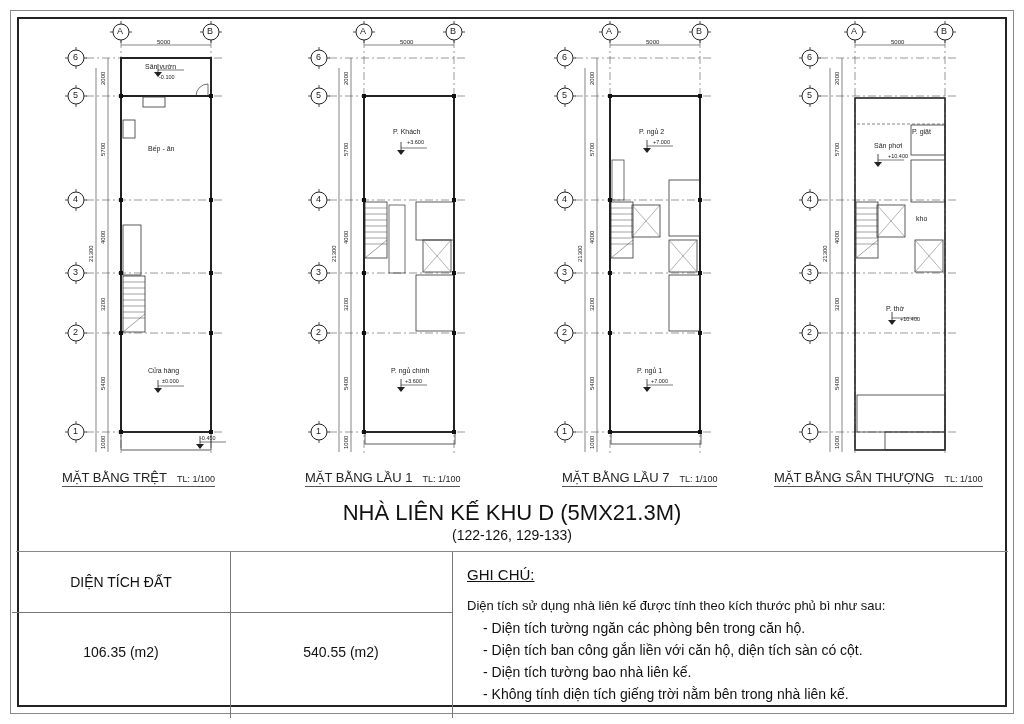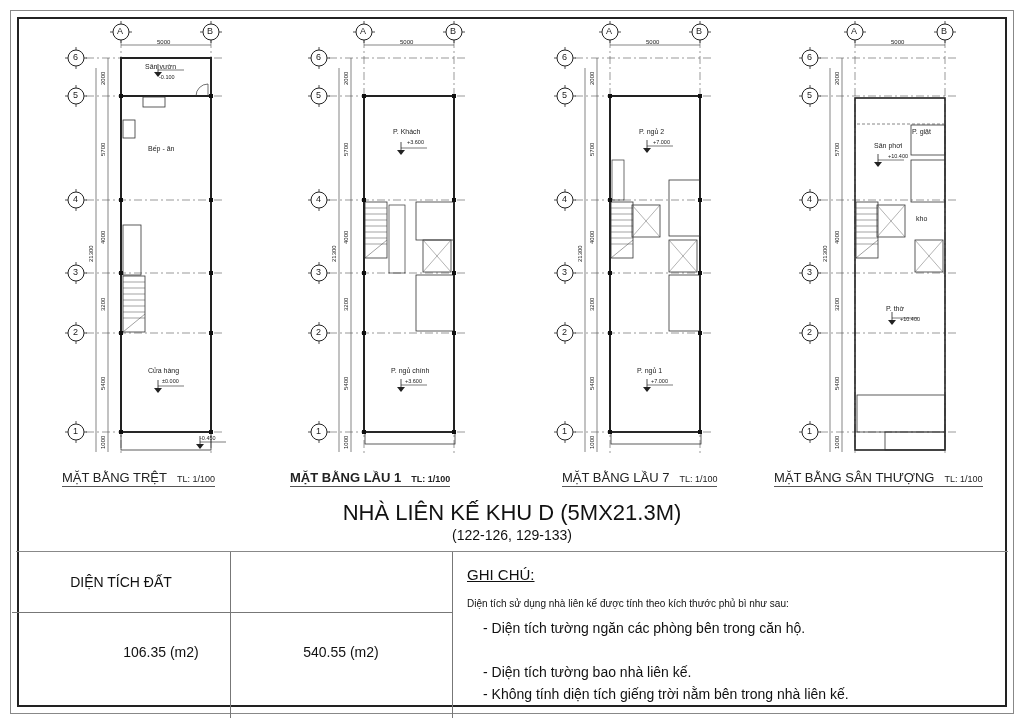--- a/index.html
+++ b/index.html
@@ -16,21 +16,21 @@
   .main-title { position:absolute; left:0; width:1024px; top:500px; text-align:center;
                 font-size:22px; color:#111; }
   .sub-title { position:absolute; left:0; width:1024px; top:527px; text-align:center;
                font-size:14px; color:#111; }
   .info-table { position:absolute; left:12px; top:552px; width:440px; height:166px; }
   .cell { position:absolute; box-sizing:border-box; display:flex; align-items:center;
           justify-content:center; font-size:14px; color:#111; }
   .notes { position:absolute; left:455px; top:552px; width:560px; height:166px; }
   .notes-title { position:absolute; left:12px; top:14px; font-size:15px;
                  text-decoration:underline; }
-  .notes-intro { position:absolute; left:12px; top:46px; font-size:10px; white-space:nowrap; }
+  .notes-intro { position:absolute; left:12px; top:46px; font-size:13px; white-space:nowrap; }
   .notes-item { position:absolute; left:28px; font-size:14px; white-space:nowrap; }
   .hline { position:absolute; background:#777; height:1px; }
   .vline { position:absolute; background:#777; width:1px; }
 </style>
 </head>
 <body>
 
 <div class="sheet">
   <div class="frame"></div>
 </div>
@@ -329,43 +329,44 @@
     <div style="position: absolute; font-family: &quot;Liberation Sans&quot;, sans-serif; color: rgb(34, 34, 34); white-space: nowrap; line-height: 1; font-size: 5.5px; left: 888px; top: 154px;">+10.400</div>
     <div style="position: absolute; font-family: &quot;Liberation Sans&quot;, sans-serif; color: rgb(34, 34, 34); white-space: nowrap; line-height: 1; font-size: 7px; left: 912px; top: 128px;">P. giặt</div>
     <div style="position: absolute; font-family: &quot;Liberation Sans&quot;, sans-serif; color: rgb(34, 34, 34); white-space: nowrap; line-height: 1; font-size: 7px; left: 916px; top: 215px;">kho</div>
     <div style="position: absolute; font-family: &quot;Liberation Sans&quot;, sans-serif; color: rgb(34, 34, 34); white-space: nowrap; line-height: 1; font-size: 7px; left: 886px; top: 305px;">P. thờ</div>
     <div style="position: absolute; font-family: &quot;Liberation Sans&quot;, sans-serif; color: rgb(34, 34, 34); white-space: nowrap; line-height: 1; font-size: 5.5px; left: 900px; top: 317px;">+10.400</div>
   </div>
 
 <div class="plan-caption" style="left:62px;">
   <span>MẶT BẰNG TRỆT</span><span class="scale">TL: 1/100</span>
 </div>
-<div class="plan-caption" style="left:290px;font-weight:bold;">
+<div class="plan-caption" style="left:305px;">
   <span>MẶT BẰNG LẦU 1</span><span class="scale">TL: 1/100</span>
 </div>
 <div class="plan-caption" style="left:562px;">
   <span>MẶT BẰNG LẦU 7</span><span class="scale">TL: 1/100</span>
 </div>
 <div class="plan-caption" style="left:774px;">
   <span>MẶT BẰNG SÂN THƯỢNG</span><span class="scale">TL: 1/100</span>
 </div>
 
 <div class="main-title">NHÀ LIÊN KẾ KHU D (5MX21.3M)</div>
 <div class="sub-title">(122-126, 129-133)</div>
 
 <div class="hline" style="left:16px; top:551px; width:992px; background:#888;"></div>
 
 <div class="info-table">
   <div class="hline" style="left:0; top:60px; width:440px;"></div>
   <div class="vline" style="left:218px; top:0; height:166px;"></div>
   <div class="vline" style="left:440px; top:0; height:166px;"></div>
   <div class="cell" style="left:0; top:0; width:218px; height:60px;">DIỆN TÍCH ĐẤT</div>
-  <div class="cell" style="left:0; top:60px; width:218px; height:80px;margin-left:40px;">106.35 (m2)</div>
+  <div class="cell" style="left:0; top:60px; width:218px; height:80px;">106.35 (m2)</div>
   <div class="cell" style="left:218px; top:60px; width:222px; height:80px;">540.55 (m2)</div>
 </div>
 
 <div class="notes">
   <div class="notes-title">GHI CHÚ:</div>
   <div class="notes-intro">Diện tích sử dụng nhà liên kế được tính theo kích thước phủ bì như sau:</div>
   <div class="notes-item" style="top:68px;">- Diện tích tường ngăn các phòng bên trong căn hộ.</div>
+  <div class="notes-item" style="top:90px;">- Diện tích ban công gắn liền với căn hộ, diện tích sàn có cột.</div>
   <div class="notes-item" style="top:112px;">- Diện tích tường bao nhà liên kế.</div>
   <div class="notes-item" style="top:134px;">- Không tính diện tích giếng trời nằm bên trong nhà liên kế.</div>
 </div>
 
 </body></html>

